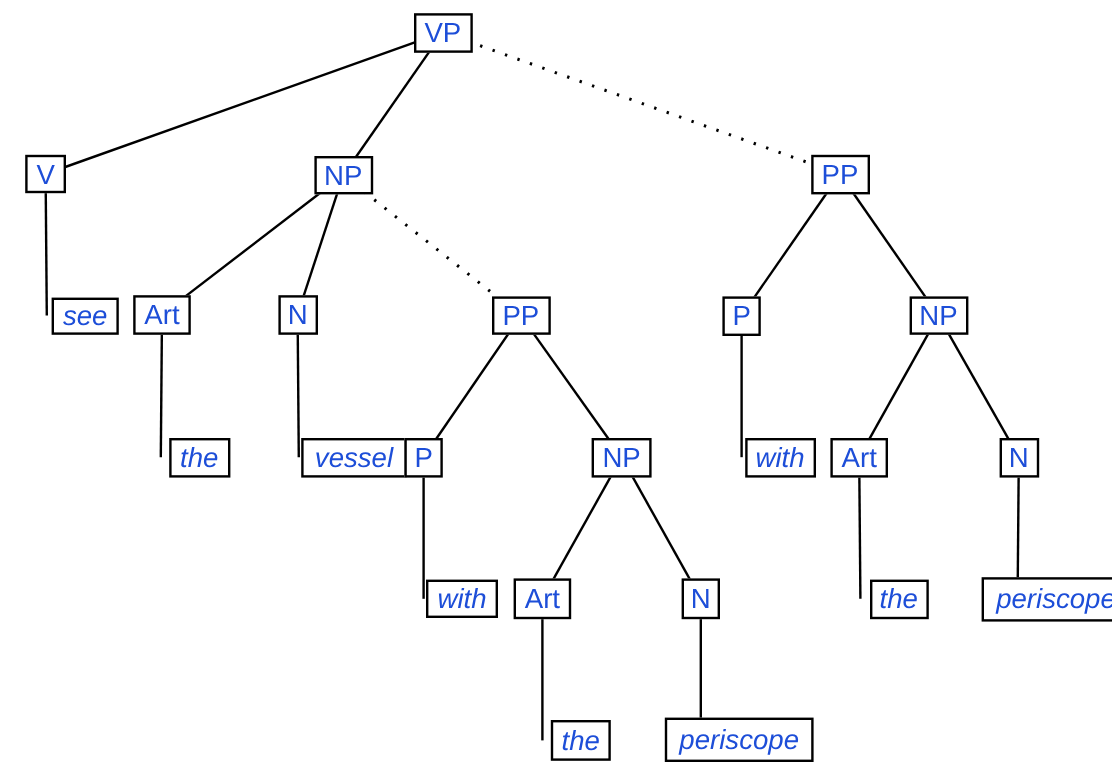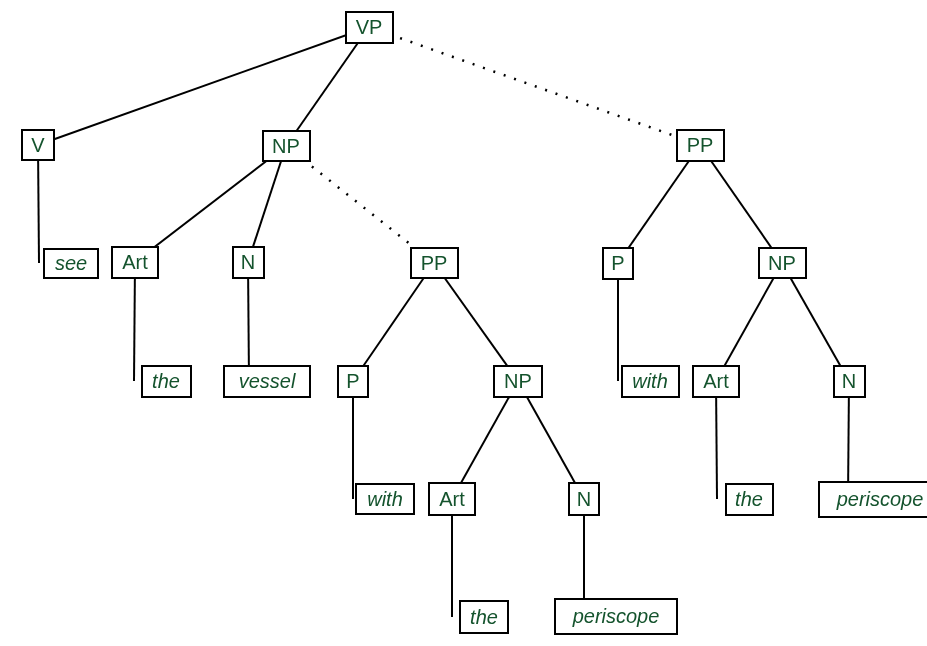--- a/index.html
+++ b/index.html
@@ -32,22 +32,22 @@
     stroke-dasharray: 2 9;
   }
   .node {
     position: absolute;
     box-sizing: border-box;
     display: flex;
     align-items: center;
     justify-content: center;
     border: 2px solid #000000;
     background: #ffffff;
-    color: #14532d;
-    font-size: 20px;
+    color: #1d4ed8;
+    font-size: 23px;
     line-height: 1;
     white-space: nowrap;
   }
   .node.italic {
     font-style: italic;
     margin-left: 32px;
   }
 </style>
 </head>
 <body>
@@ -83,21 +83,21 @@
       <div class="node" style="left: 21px; top: 129px; width: 34px; height: 32px;">V</div>
       <div class="node" style="left: 261.5px; top: 130px; width: 49px; height: 32px;">NP</div>
       <div class="node" style="left: 675.5px; top: 128.5px; width: 49px; height: 33px;">PP</div>
       <div class="node italic" style="left: 11px; top: 247.5px; width: 56px; height: 31px;">see</div>
       <div class="node" style="left: 111px; top: 245.5px; width: 48px; height: 33px;">Art</div>
       <div class="node" style="left: 231.5px; top: 245.5px; width: 33px; height: 33px;">N</div>
       <div class="node" style="left: 409.5px; top: 247px; width: 49px; height: 32px;">PP</div>
       <div class="node" style="left: 602px; top: 246.5px; width: 32px; height: 33px;">P</div>
       <div class="node" style="left: 757.5px; top: 247px; width: 49px; height: 32px;">NP</div>
       <div class="node italic" style="left: 108.5px; top: 364.5px; width: 51px; height: 33px;">the</div>
-      <div class="node italic" style="left: 191px; top: 364.5px; width: 88px; height: 33px;">vessel</div>
+      <div class="node italic" style="left: 219px; top: 364.5px; width: 88px; height: 33px;">vessel</div>
       <div class="node" style="left: 337px; top: 364.5px; width: 32px; height: 33px;">P</div>
       <div class="node" style="left: 493px; top: 364.5px; width: 50px; height: 33px;">NP</div>
       <div class="node italic" style="left: 588.5px; top: 364.5px; width: 59px; height: 33px;">with</div>
       <div class="node" style="left: 692px; top: 364.5px; width: 48px; height: 33px;">Art</div>
       <div class="node" style="left: 832.5px; top: 364.5px; width: 33px; height: 33px;">N</div>
       <div class="node italic" style="left: 323px; top: 483px; width: 60px; height: 32px;">with</div>
       <div class="node" style="left: 428px; top: 482px; width: 48px; height: 34px;">Art</div>
       <div class="node" style="left: 568px; top: 482px; width: 32px; height: 34px;">N</div>
       <div class="node italic" style="left: 692.5px; top: 482.5px; width: 49px; height: 33px;">the</div>
       <div class="node italic" style="left: 785.5px; top: 480.5px; width: 125px; height: 37px;">periscope</div>

